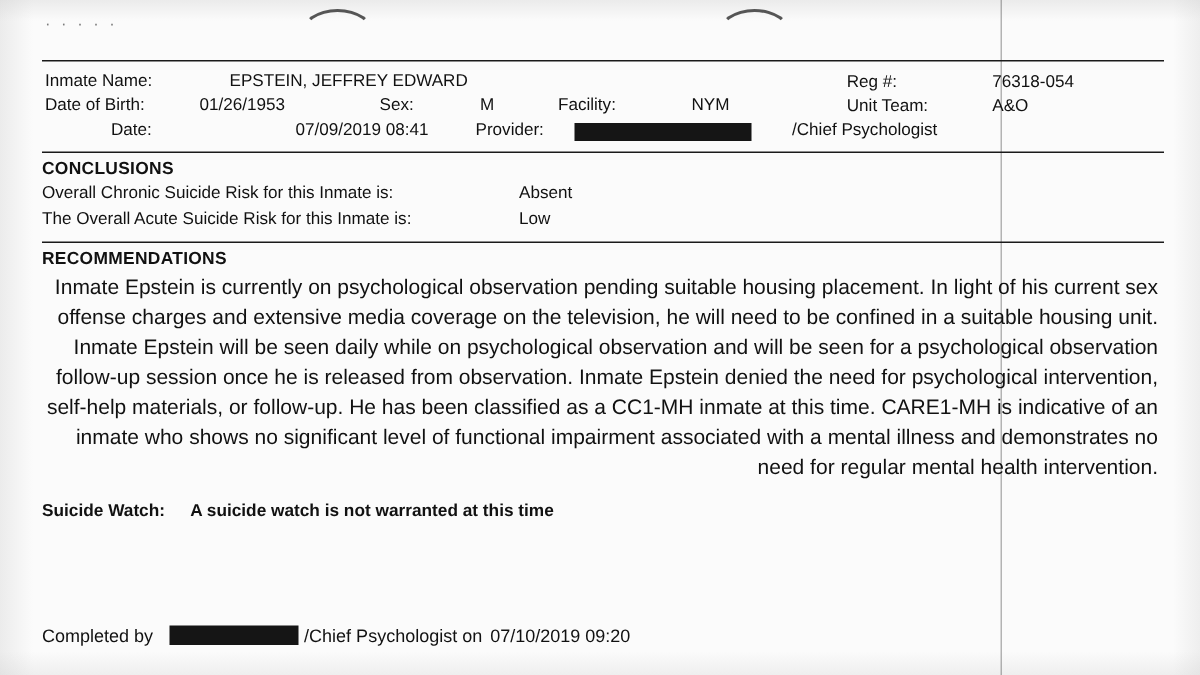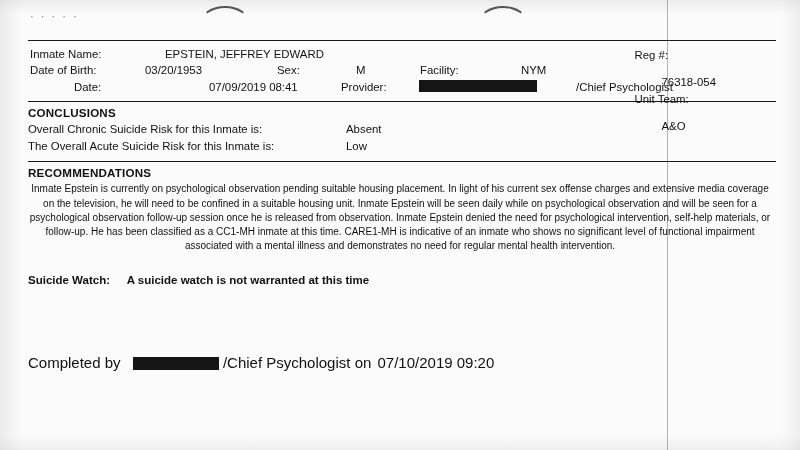--- a/index.html
+++ b/index.html
@@ -81,24 +81,23 @@
   }
   .hr.thin { border-top-width: 1.1px; }
 
   
   .ident {
     padding: 4px 2px 4px 2px;
     position: relative;
   }
   .row {
     display: flex;
-    align-items: flex-start;
+    align-items: center;
     white-space: nowrap;
     margin: 1.5px 0;
-    gap: 12px;
   }
   .lbl { font-size: 11.4px; }
   .val { font-size: 11.4px; padding-left: 27px; }
 
   .c-name   { width: 96px; }
   .c-dob    { width: 76px; }
   .c-date   { width: 96px; padding-left: 44px; }
   .v-wide   { width: 196px; }
   .v-dob    { width: 120px; }
   .v-date   { width: 120px; }
@@ -107,21 +106,21 @@
   .c-fac    { width: 62px; }
   .v-fac    { width: 60px; }
   .c-prov   { width: 66px; }
 
   .right-col {
     position: absolute;
     right: 60px;
     top: 5px;
     font-size: 11.4px;
   }
-  .right-col .row { margin: 1.5px 0; flex-direction: column; }
+  .right-col .row { margin: 1.5px 0; }
   .rc-lbl { width: 70px; }
 
   
   .redact {
     display: inline-block;
     background: #151515;
     height: 12px;
     vertical-align: -2px;
   }
   .redact.prov { width: 118px; }
@@ -136,36 +135,36 @@
 
   .risk-row {
     display: flex;
     margin: 1px 0;
     font-size: 11.4px;
   }
   .risk-q { width: 300px; }
   .risk-a { padding-left: 18px; }
 
   .para {
-    font-size: 10px;
+    font-size: 14px;
     line-height: 1.42;
-    text-align: center;
+    text-align: right;
     margin: 2px 4px 0 0;
   }
 
   .watch {
-    margin-top: 20px;
+    margin-top: 12px;
     font-size: 11.5px;
     font-weight: bold;
   }
   .watch .wlabel { margin-right: 14px; }
 
   .completed {
     margin-top: 34px;
-    font-size: 15px;
+    font-size: 12px;
     white-space: nowrap;
   }
   .completed .seg { margin-right: 2px; }
 
   .sp-left { margin-left: 6px; }
 </style>
 </head>
 <body>
 
 <div id="page">
@@ -182,21 +181,21 @@
 
     <div class="ident">
 
       <div class="row">
         <span class="lbl c-name">Inmate Name:</span>
         <span class="val v-wide">EPSTEIN, JEFFREY EDWARD</span>
       </div>
 
       <div class="row">
         <span class="lbl c-dob">Date of Birth:</span>
-        <span class="val v-dob">03/20/1953</span>
+        <span class="val v-dob">01/26/1953</span>
         <span class="lbl c-sex">Sex:</span>
         <span class="val v-sex">M</span>
         <span class="lbl c-fac">Facility:</span>
         <span class="val v-fac">NYM</span>
       </div>
 
       <div class="row">
         <span class="lbl c-date">Date:</span>
         <span class="val v-date">07/09/2019 08:41</span>
         <span class="lbl c-prov">Provider:</span>

